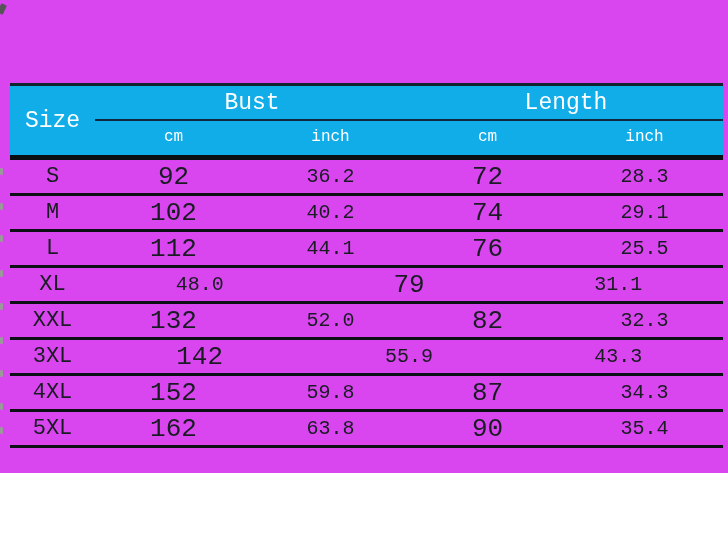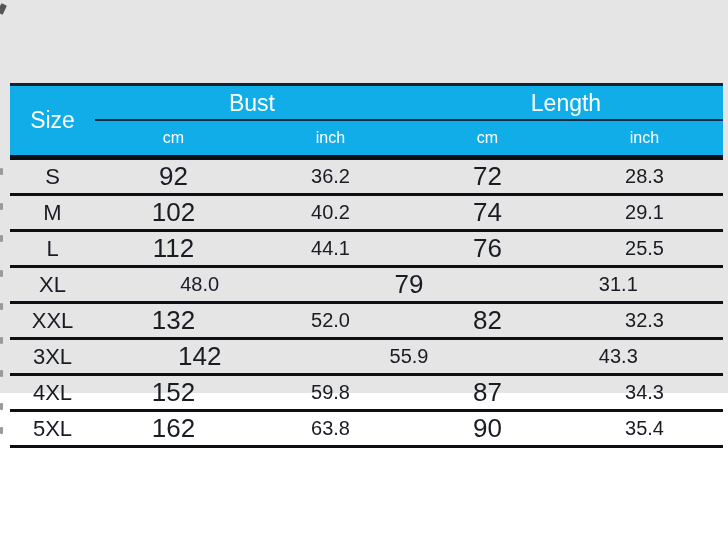--- a/index.html
+++ b/index.html
@@ -4,22 +4,23 @@
 <style>
   html, body { margin:0; padding:0; }
   body {
     width:728px; height:549px;
     background:#ffffff;
     font-family:"Liberation Sans", sans-serif;
     overflow:hidden;
   }
   .page {
     position:relative;
-    width:728px; height:393px;
-    background:#e5e5e5;
+    width:728px; height:473px;
+    background:#d946ef;
+    font-family:Liberation Mono, monospace;
   }
 
   
   .size-table {
     position:absolute;
     left:10px; top:83px;
     width:713px;
   }
 
   

